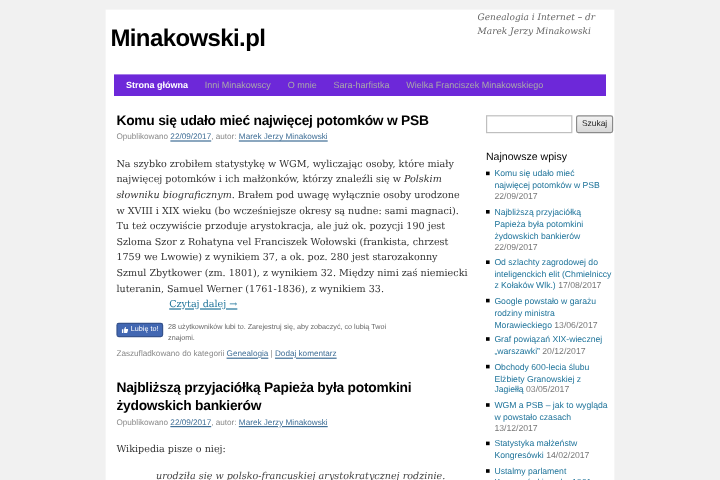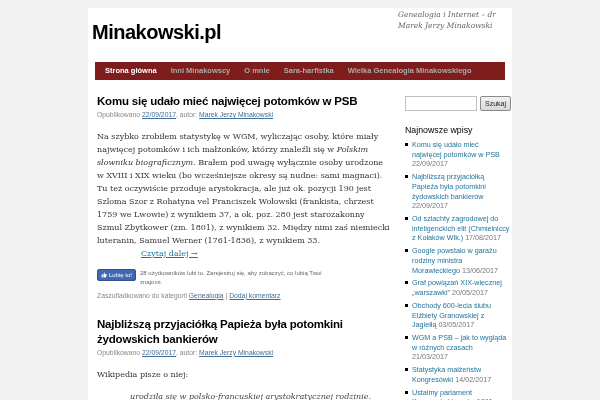--- a/index.html
+++ b/index.html
@@ -16,24 +16,24 @@
   
   .site-header{position:relative;padding:14px 9px 10px 4px;height:30px;}
   .site-title{margin:0;font-size:20px;line-height:20px;letter-spacing:-0.5px;font-weight:bold;}
   .site-title a{color:#000;text-decoration:none;}
   .site-description{
     position:absolute;top:2px;right:6px;width:108px;
     font-family:"DejaVu Serif",serif;font-style:italic;
     font-size:7.5px;line-height:1.4;color:#666;
   }
   
-  .main-nav{background:#7f1d1d;margin:0 7px;height:18px;}
+  .main-nav{background:#6d28d9;margin:0 7px;height:18px;}
   .main-nav ul{list-style:none;margin:0;padding:0 10px;display:flex;gap:14px;}
   .main-nav a{
-    display:block;font-size:7.5px;line-height:18px;color:#aaa;text-decoration:none;white-space:nowrap;font-weight:bold;
+    display:block;font-size:7.5px;line-height:18px;color:#aaa;text-decoration:none;white-space:nowrap;
   }
   .main-nav li.current a{color:#fff;font-weight:bold;}
   
   .main{display:flex;padding-left:9px;}
   .content{width:293px;}
   .sidebar{width:105px;margin-left:15px;padding-top:16px;}
   
   .post-title{font-size:11.5px;line-height:1.3;letter-spacing:-0.2px;margin:14px 0 2px;font-weight:bold;}
   .post-title a{color:#000;text-decoration:none;}
   .meta{font-size:6.8px;color:#888;}
@@ -93,21 +93,21 @@
       <li>
           <a href="#">Inni Minakowscy</a>
         </li>
       <li>
           <a href="#">O mnie</a>
         </li>
       <li>
           <a href="#">Sara-harfistka</a>
         </li>
       <li>
-          <a href="#">Wielka Genealogia Minakowskiego</a>
+          <a href="#">Wielka Franciszek Minakowskiego</a>
         </li>
     </ul>
   </nav>
 
   <div class="main">
 
     <div class="content">
 
       <article class="entry post-1">
         <h2 class="post-title">
@@ -145,23 +145,23 @@
         <input type="text" class="search-input" style="">
         <button type="submit" class="search-btn">Szukaj</button>
       </form>
 
       <h3 class="widget-title">Najnowsze wpisy</h3>
       <ul class="recent-list">
         <li><a href="#">Komu się udało mieć najwięcej potomków w PSB </a><span class="s-date">22/09/2017</span></li>
         <li><a href="#">Najbliższą przyjaciółką Papieża była potomkini żydowskich bankierów </a><span class="s-date">22/09/2017</span></li>
         <li><a href="#">Od szlachty zagrodowej do inteligenckich elit (Chmielniccy z Kołaków Wlk.) </a><span class="s-date">17/08/2017</span></li>
         <li><a href="#">Google powstało w garażu rodziny ministra Morawieckiego </a><span class="s-date">13/06/2017</span></li>
-        <li><a href="#">Graf powiązań XIX-wiecznej „warszawki” </a><span class="s-date">20/05/2017</span></li>
+        <li><a href="#">Graf powiązań XIX-wiecznej „warszawki” </a><span class="s-date">20/12/2017</span></li>
         <li><a href="#">Obchody 600-lecia ślubu Elżbiety Granowskiej z Jagiełłą </a><span class="s-date">03/05/2017</span></li>
-        <li><a href="#">WGM a PSB – jak to wygląda w różnych czasach </a><span class="s-date">21/03/2017</span></li>
+        <li><a href="#">WGM a PSB – jak to wygląda w powstało czasach </a><span class="s-date">13/12/2017</span></li>
         <li><a href="#">Statystyka małżeństw Kongresówki </a><span class="s-date">14/02/2017</span></li>
         <li><a href="#">Ustalmy parlament Kongresówki z roku 1861 </a></li>
 
       </ul>
     </aside>
 
   </div>
 </div>
 
 </body></html>

